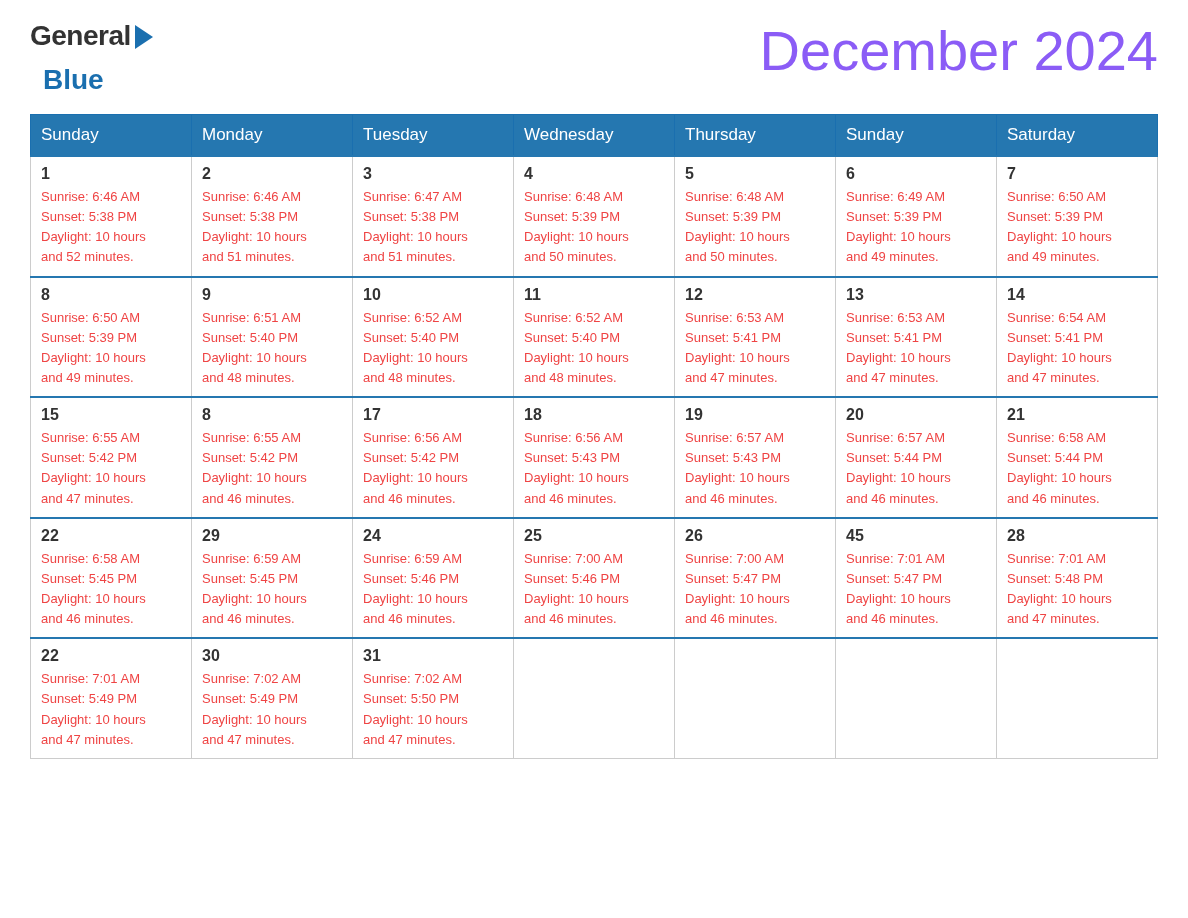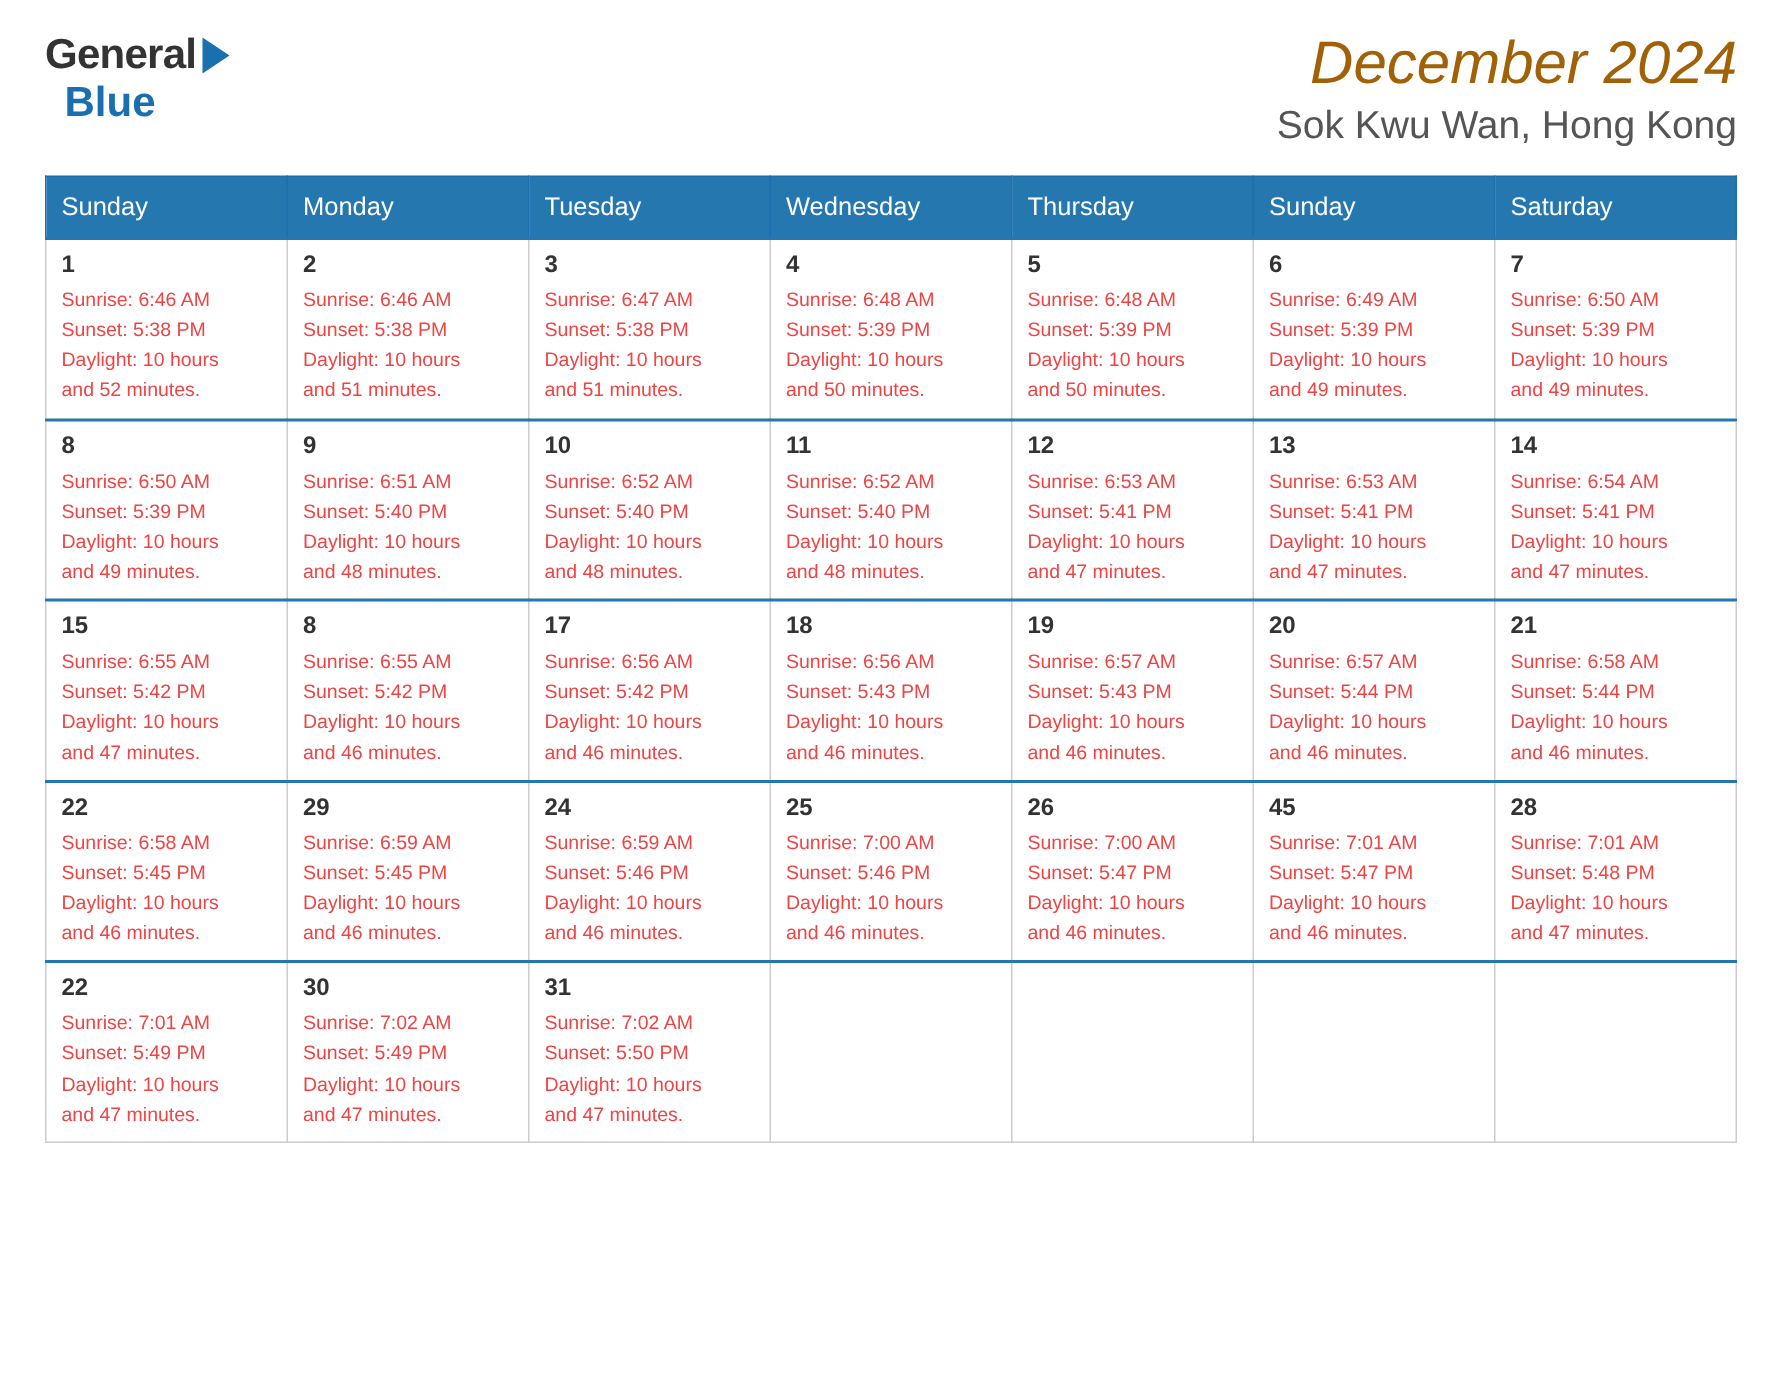--- a/index.html
+++ b/index.html
@@ -13,20 +13,21 @@
     .header {
       display: flex;
       justify-content: space-between;
       align-items: flex-start;
       margin-bottom: 18px;
     }
     .logo {
       display: flex;
       flex-direction: column;
       align-items: flex-start;
+      gap: 12px;
     }
     .logo-general {
       font-size: 28px;
       font-weight: bold;
       color: #333;
       letter-spacing: -0.5px;
     }
     .logo-arrow {
       width: 0;
       height: 0;
@@ -43,25 +44,24 @@
       margin-left: 13px;
     }
     .logo-text-row {
       display: flex;
       align-items: center;
     }
     .title-section {
       text-align: right;
     }
     .month-title {
-      font-size: 40px;
+      font-size: 56px;
       font-weight: normal;
-      color: #a16207;
+      color: #8b5cf6;
       line-height: 1.1;
-      font-style: italic;
     }
     .location-title {
       font-size: 26px;
       color: #555;
       margin-top: 4px;
     }
     table {
       width: 100%;
       border-collapse: collapse;
     }
@@ -109,21 +109,20 @@
 <div class="header">
   <div class="logo">
     <div class="logo-text-row">
       <span class="logo-general">General</span>
       <div class="logo-arrow"></div>
     </div>
     <span class="logo-blue">Blue</span>
   </div>
   <div class="title-section">
     <div class="month-title">December 2024</div>
-    <div class="location-title">Sok Kwu Wan, Hong Kong</div>
   </div>
 </div>
 
 <table>
   <thead>
     <tr>
     <th>Sunday</th>
         <th>Monday</th>
         <th>Tuesday</th>
         <th>Wednesday</th>

